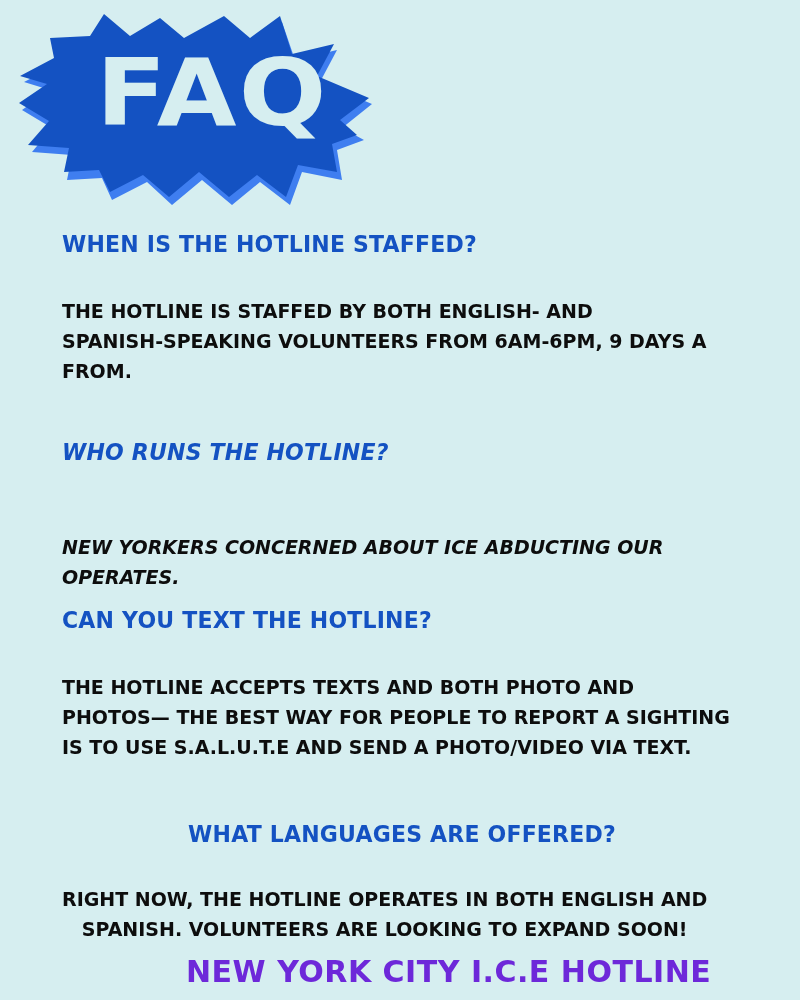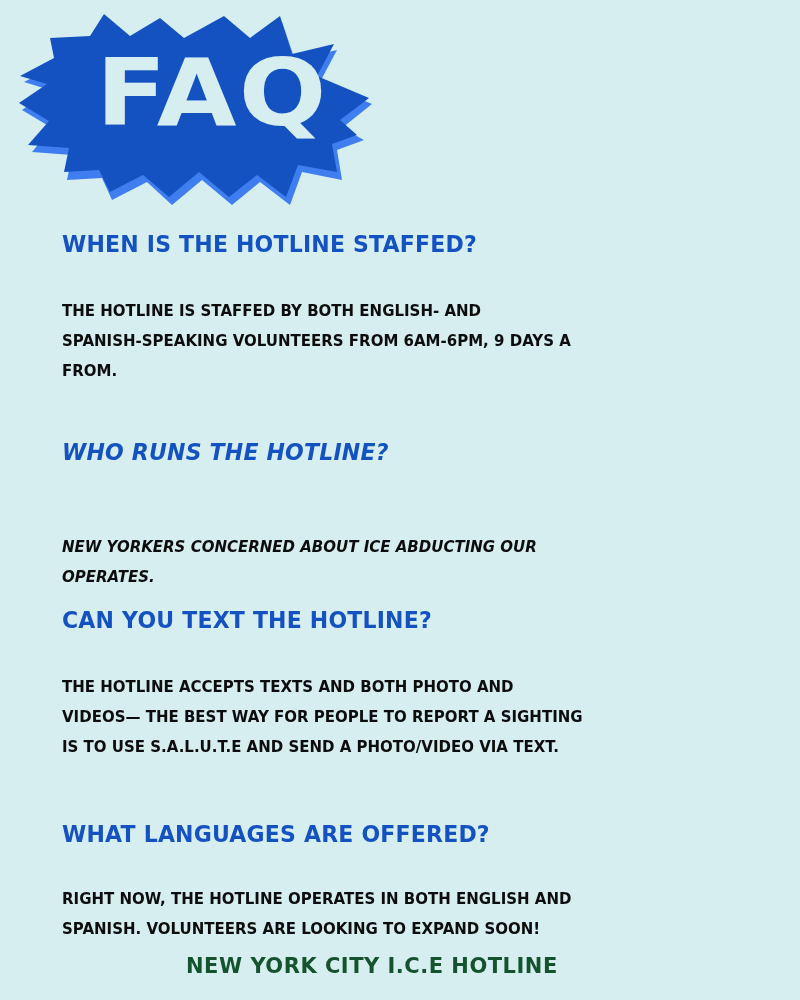--- a/index.html
+++ b/index.html
@@ -50,35 +50,35 @@
       font-size: 22px;
       color: #1452c2;
       margin: 0;
       letter-spacing: 0.2px;
       transform: scaleY(1.08);
       transform-origin: left top;
     }
     .answer {
       font-family: "DejaVu Sans", sans-serif;
       font-weight: bold;
-      font-size: 15px;
+      font-size: 19px;
       color: #0d0d0d;
       line-height: 30px;
       margin: 0;
       position: absolute;
       left: 0;
     }
     .footer {
       position: absolute;
       left: 186px;
       top: 954px;
       font-family: "DejaVu Sans", sans-serif;
       font-weight: bold;
-      font-size: 21px;
-      color: #14532d;
+      font-size: 30px;
+      color: #6d28d9;
       letter-spacing: 0.5px;
     }
   </style>
 </head>
 <body>
 
 <div class="burst">
   <svg width="380" height="210" viewBox="0 0 380 210">
 
     <polygon fill="#3f7ef0" points="
@@ -109,26 +109,26 @@
     <br>
     <span>NEW YORKERS CONCERNED ABOUT ICE ABDUCTING OUR</span><br>
     <span>OPERATES.</span>
   </p>
 </section>
 
 <section class="faq-section" style="top:606px;">
   <h2 class="question">CAN YOU TEXT THE HOTLINE?</h2>
   <p class="answer" style="top:66px;">
     <span>THE HOTLINE ACCEPTS TEXTS AND BOTH PHOTO AND</span><br>
-    <span>VIDEOS— THE BEST WAY FOR PEOPLE TO REPORT A SIGHTING</span><br>
+    <span>PHOTOS— THE BEST WAY FOR PEOPLE TO REPORT A SIGHTING</span><br>
     <span>IS TO USE S.A.L.U.T.E AND SEND A PHOTO/VIDEO VIA TEXT.</span>
   </p>
 </section>
 
-<section class="faq-section" style="top:820px;">
+<section class="faq-section" style="top:820px;text-align:center;">
   <h2 class="question">WHAT LANGUAGES ARE OFFERED?</h2>
   <p class="answer" style="top:64px;">
     <span>RIGHT NOW, THE HOTLINE OPERATES IN BOTH ENGLISH AND</span><br>
     <span>SPANISH. VOLUNTEERS ARE LOOKING TO EXPAND SOON!</span>
   </p>
 </section>
 
 <div class="footer">NEW YORK CITY I.C.E HOTLINE</div>
 
 </body></html>

